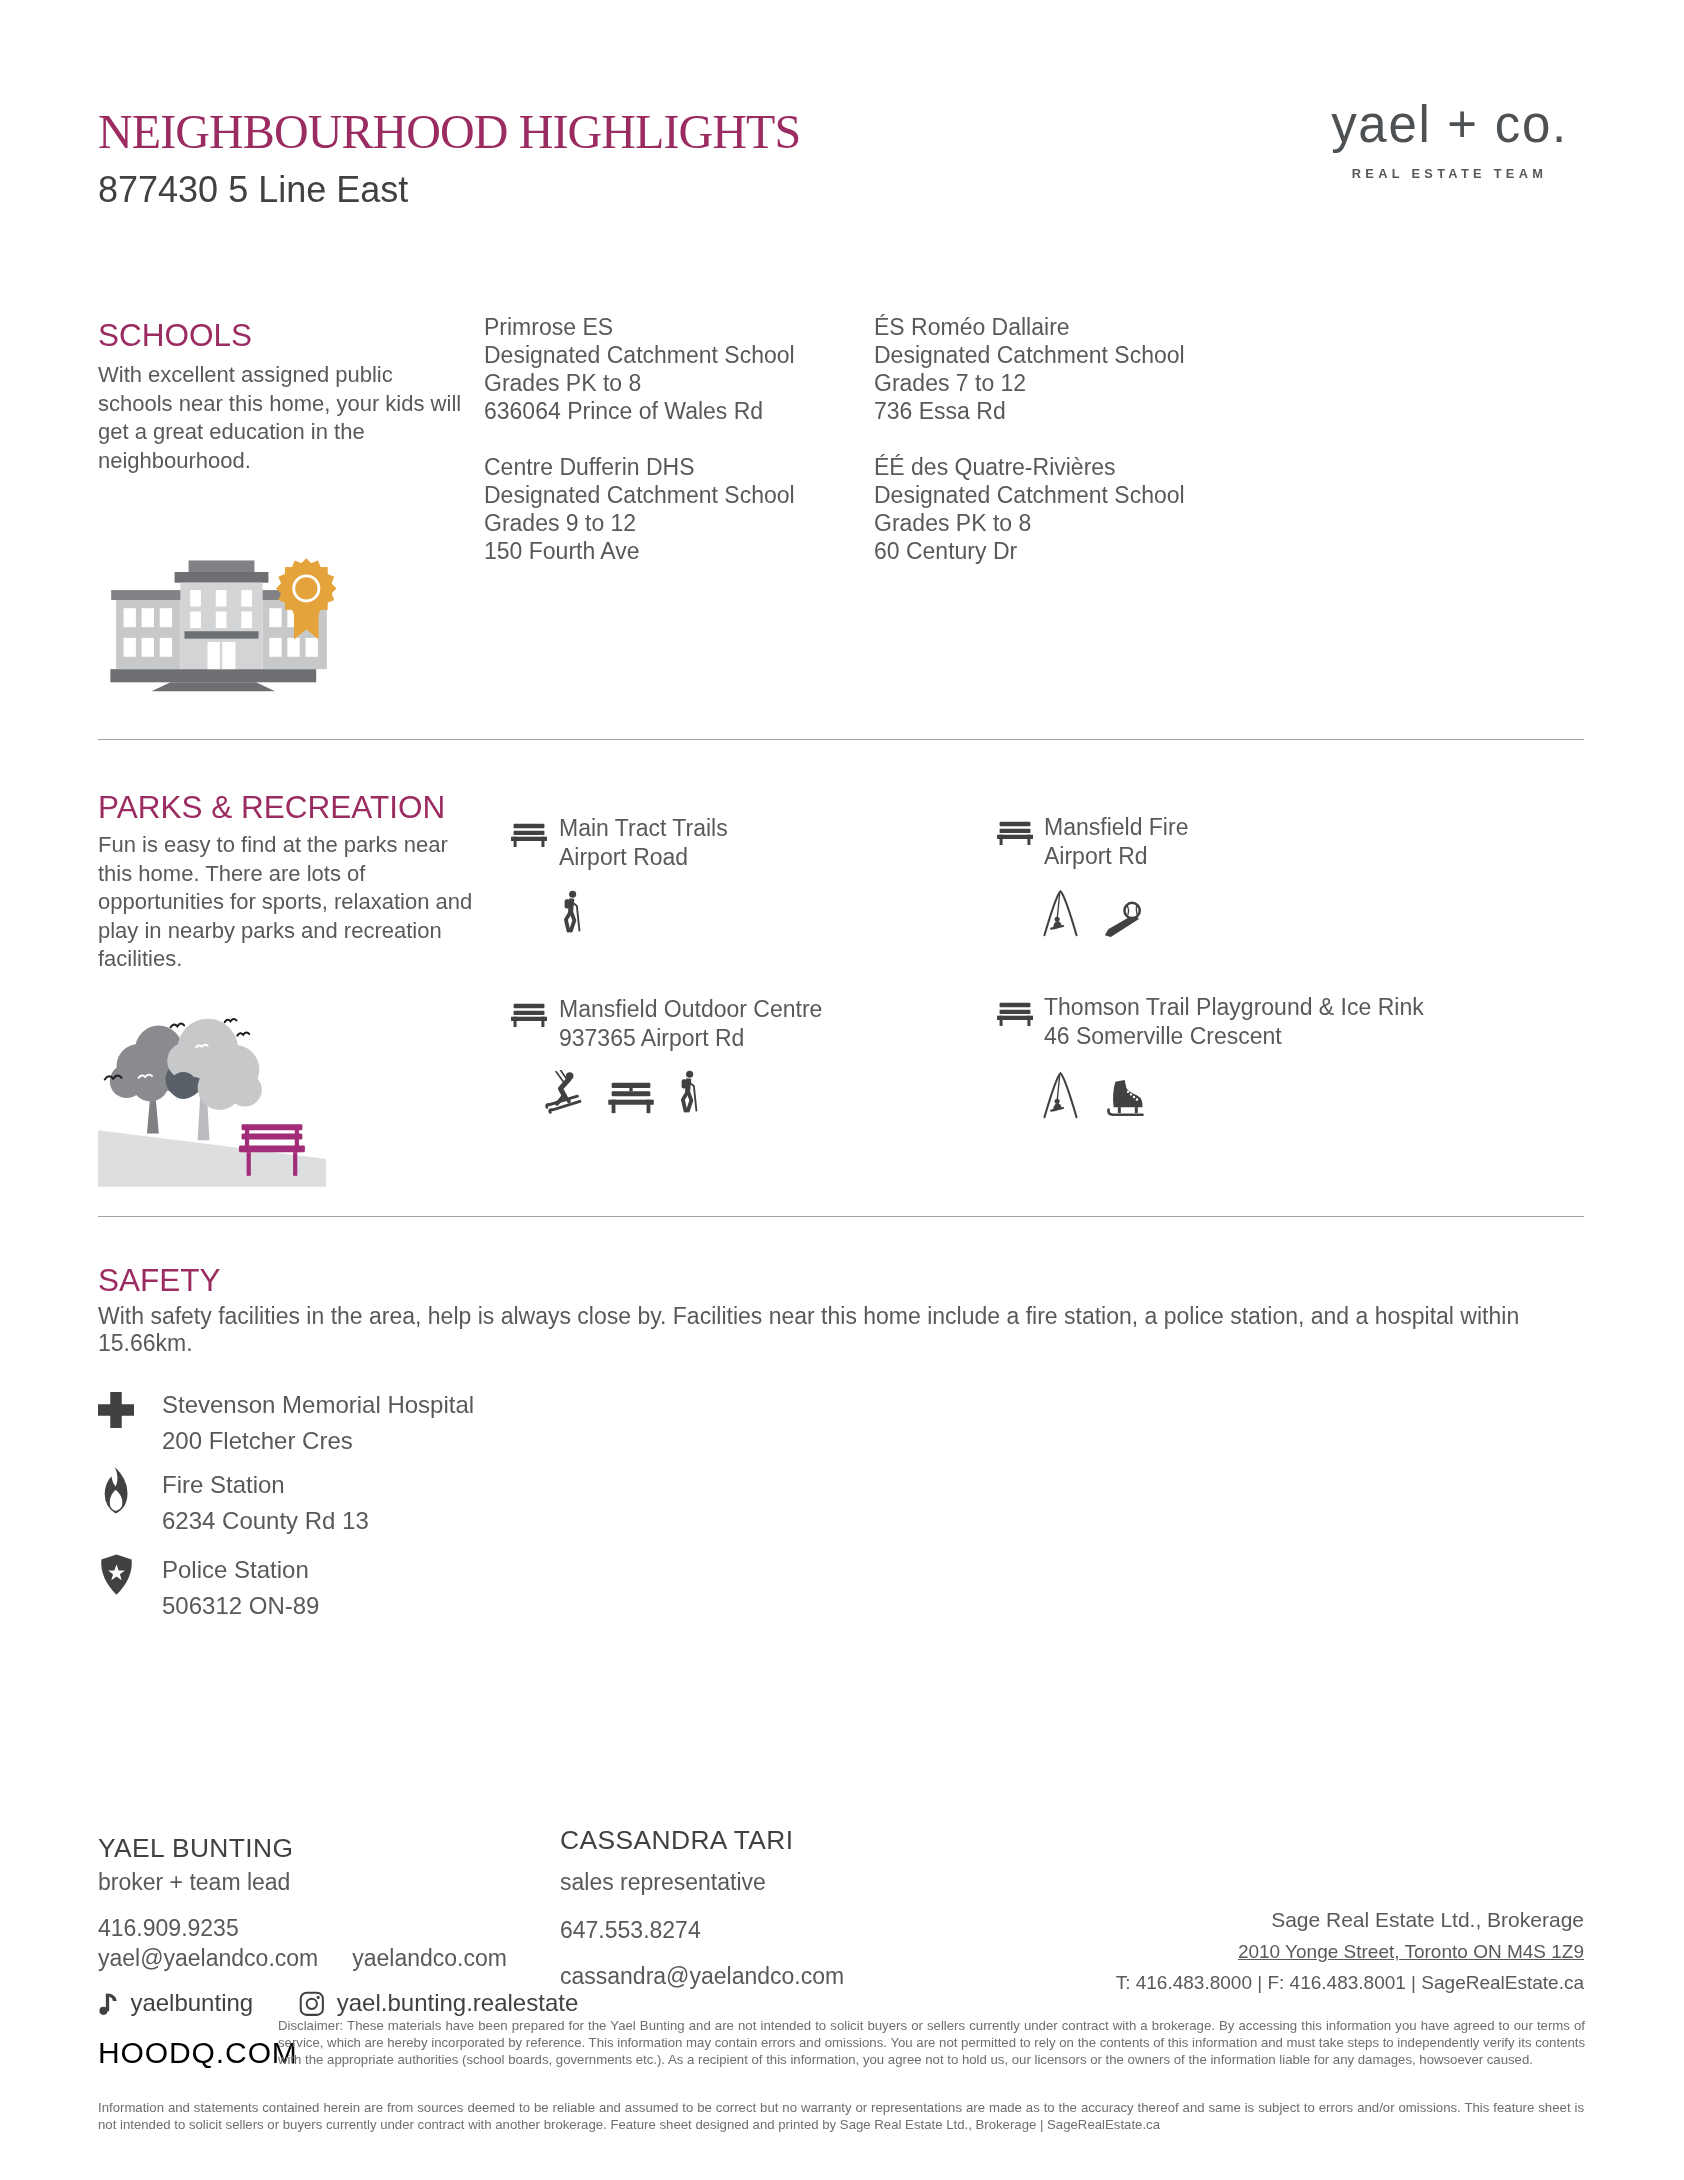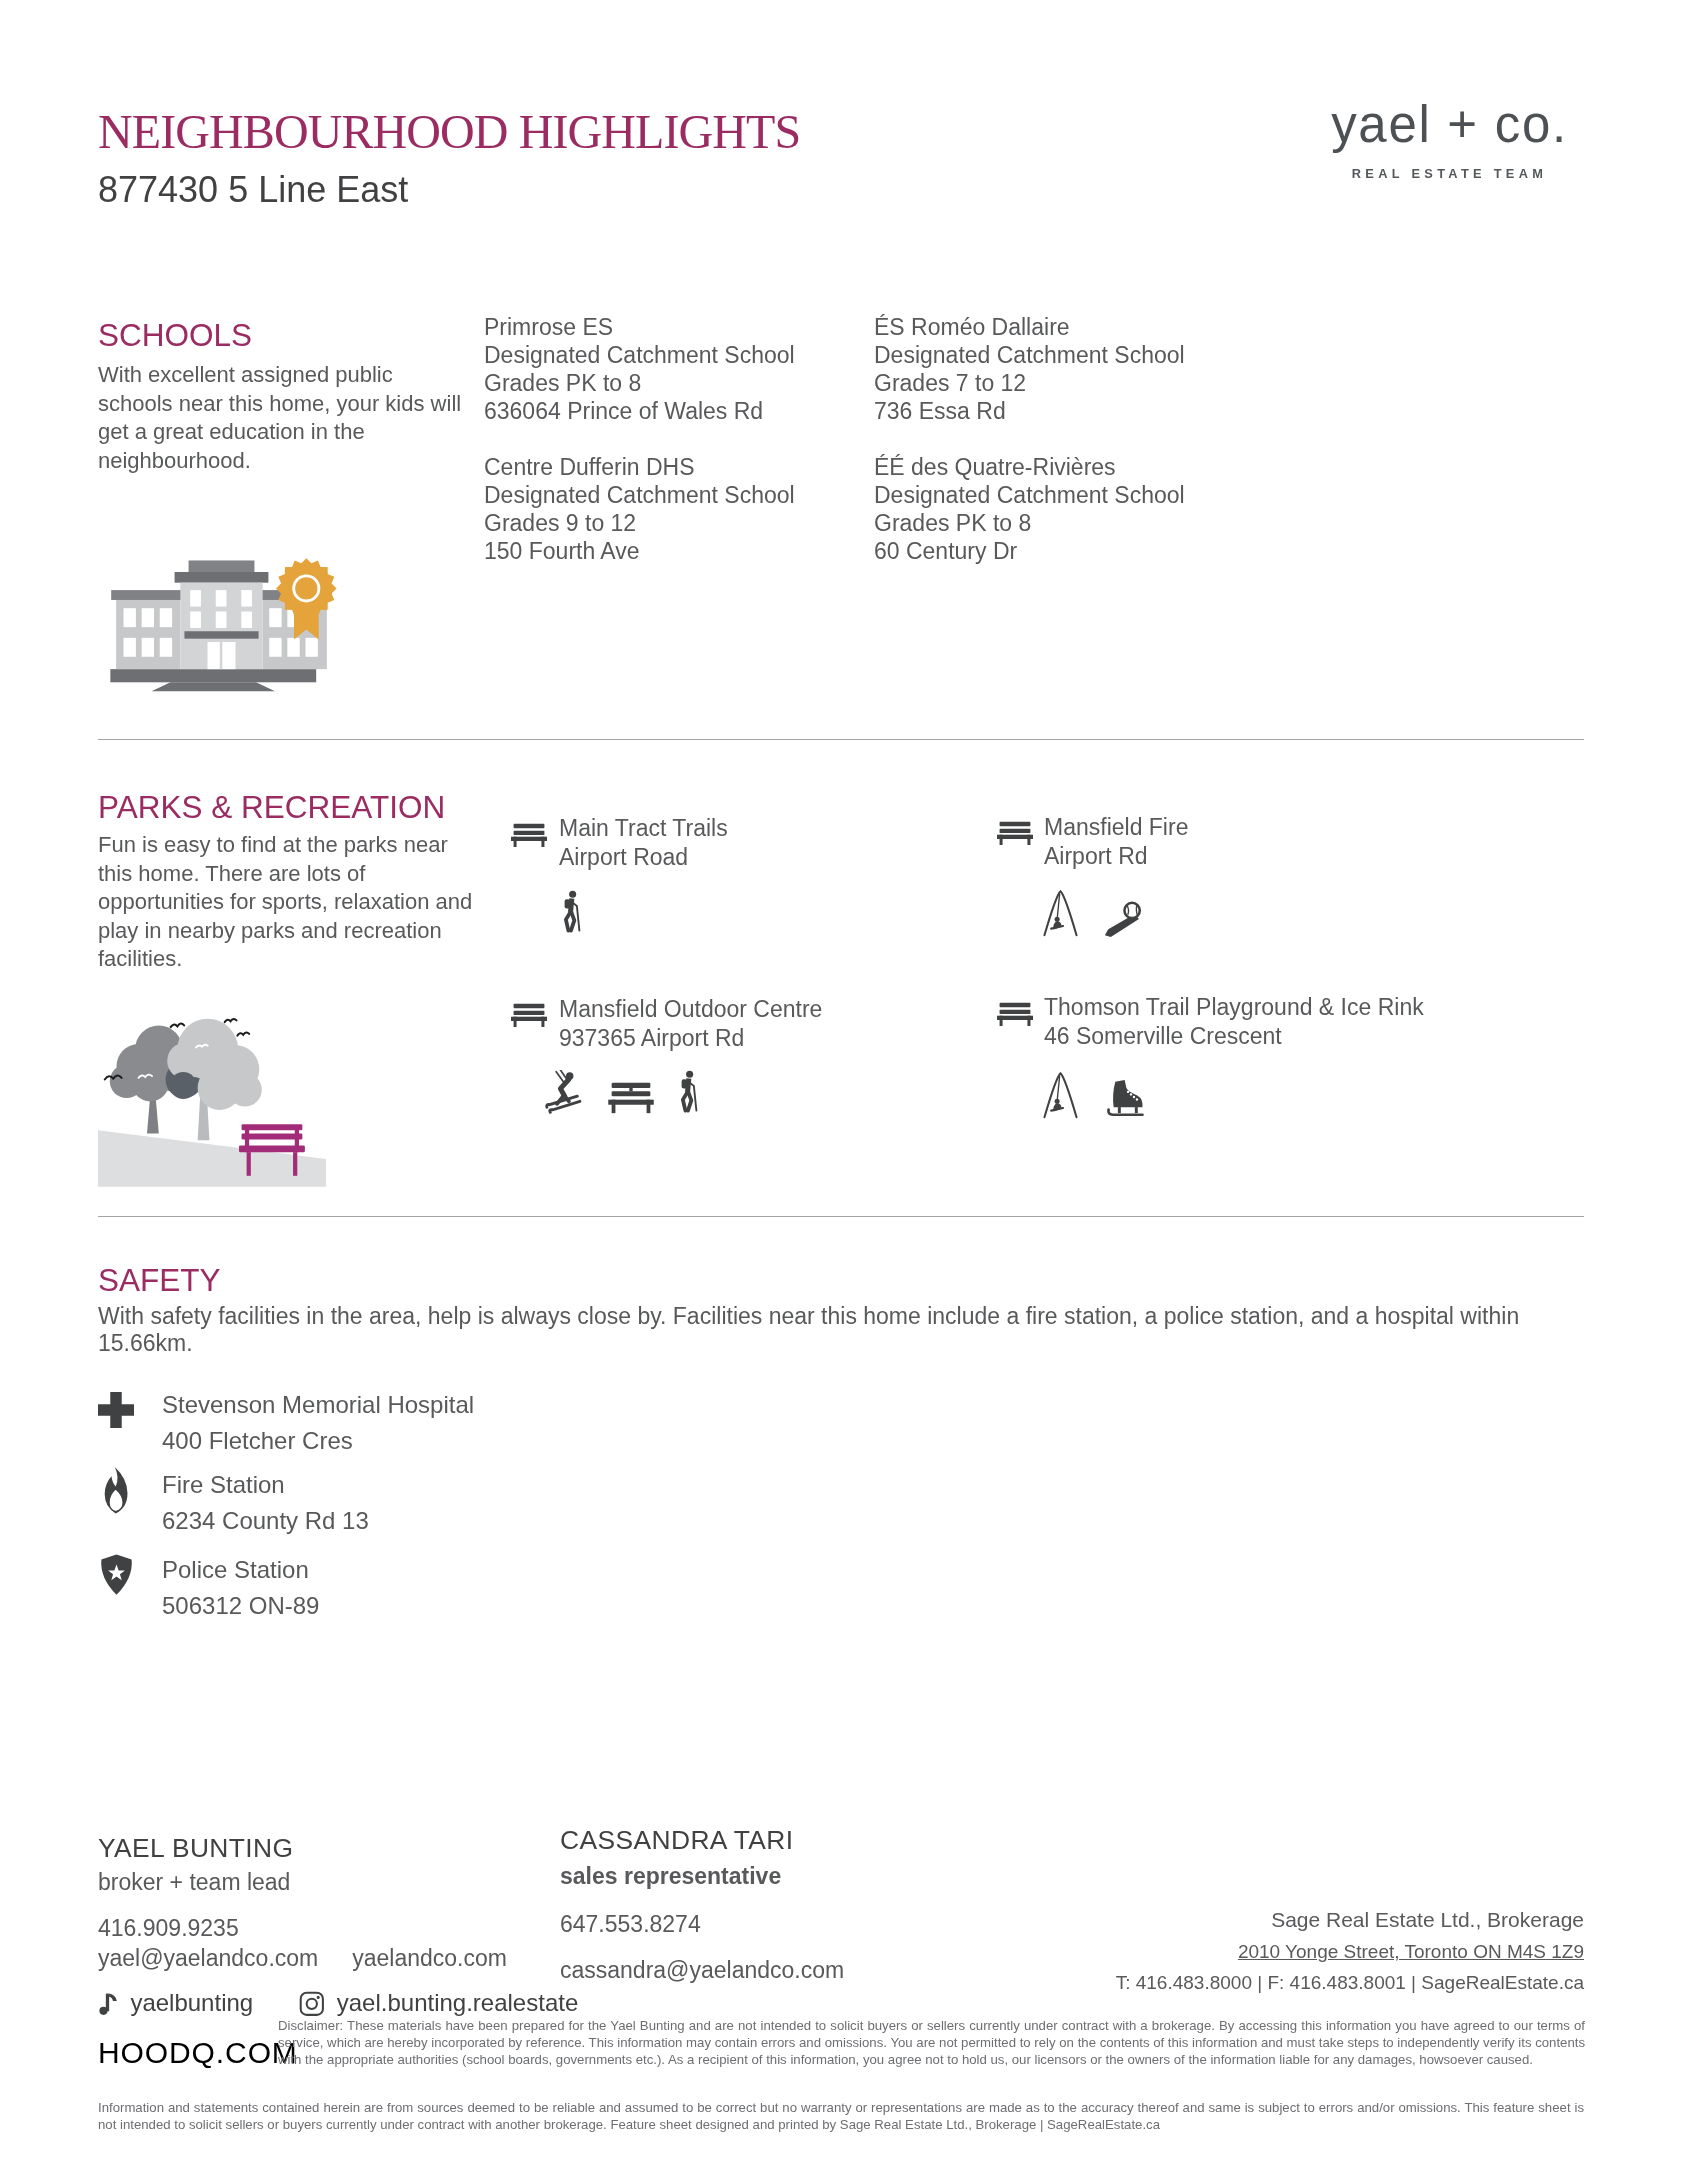--- a/index.html
+++ b/index.html
@@ -321,21 +321,21 @@
   <div class="abs section-heading" style="left:98px; top:1262px;">SAFETY</div>
   <div class="abs safety-line" style="left:98px; top:1303px; width:1499px;">With safety facilities in the area, help is always close by. Facilities near this home include a fire station, a police station, and a hospital within 15.66km.</div>
 
   <div class="abs safety-icon-col" style="left:92px; top:1392px;">
     <svg width="36" height="36" viewBox="0 0 44 44" fill="#3f4142">
       <polygon points="15,0 29,0 29,15 44,15 44,29 29,29 29,44 15,44 15,29 0,29 0,15 15,15"></polygon>
     </svg>
   </div>
   <div class="abs safety-item-text" style="left:162px; top:1387px;">
     <div>Stevenson Memorial Hospital</div>
-    <div>400 Fletcher Cres</div>
+    <div>200 Fletcher Cres</div>
   </div>
 
   <div class="abs safety-icon-col" style="left:92px; top:1467px;">
     <svg width="29" height="49" viewBox="0 0 34 58">
       <path d="M15 0 Q30 14 30 31 Q30 48 16 55 Q3 47 3 32 Q3 20 11 11 Q12 19 16 23 Q21 13 15 0 Z" fill="#3f4142"></path>
       <path d="M16 27 Q24 34 24 42 Q24 50 16 52 Q9 50 9 42 Q9 33 16 27 Z" fill="#ffffff"></path>
     </svg>
   </div>
   <div class="abs safety-item-text" style="left:162px; top:1467px;">
     <div>Fire Station</div>
@@ -372,21 +372,21 @@
         <rect x="2" y="2" width="26" height="26" rx="7"></rect>
           <circle cx="15" cy="15" r="6"></circle>
           <circle cx="22.5" cy="7.5" r="1.8" fill="#3f4142" stroke="none"></circle>
       </svg>
       <span>yael.bunting.realestate</span>
     </div>
   </div>
 
   <div class="abs" style="left:560px; top:1825px;">
     <div class="agent-name">CASSANDRA TARI</div>
-    <div class="agent-title" style="margin-top:7px;font-weight:bold;">sales representative</div>
+    <div class="agent-title" style="margin-top:13px;">sales representative</div>
     <div class="agent-contact" style="margin-top:21px;">647.553.8274</div>
     <div class="agent-contact" style="margin-top:19px;">cassandra@yaelandco.com</div>
   </div>
 
   <div class="abs brokerage-block" style="right:101px; top:1908px; width:681px;">
     <div style="font-size:21px;">Sage Real Estate Ltd., Brokerage</div>
     <div style="font-size:19px; margin-top:9.4px;text-decoration:underline;">2010 Yonge Street, Toronto ON M4S 1Z9</div>
     <div style="font-size:19px; margin-top:8.5px;">T: 416.483.8000  |  F: 416.483.8001  |  SageRealEstate.ca</div>
   </div>
 

